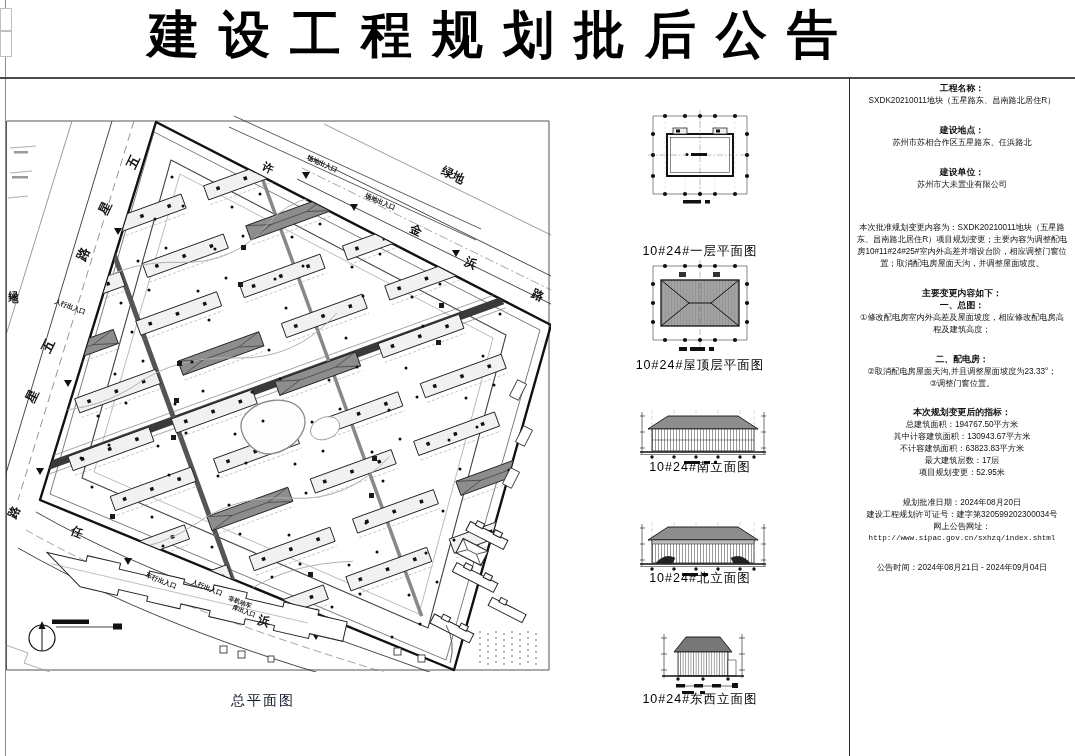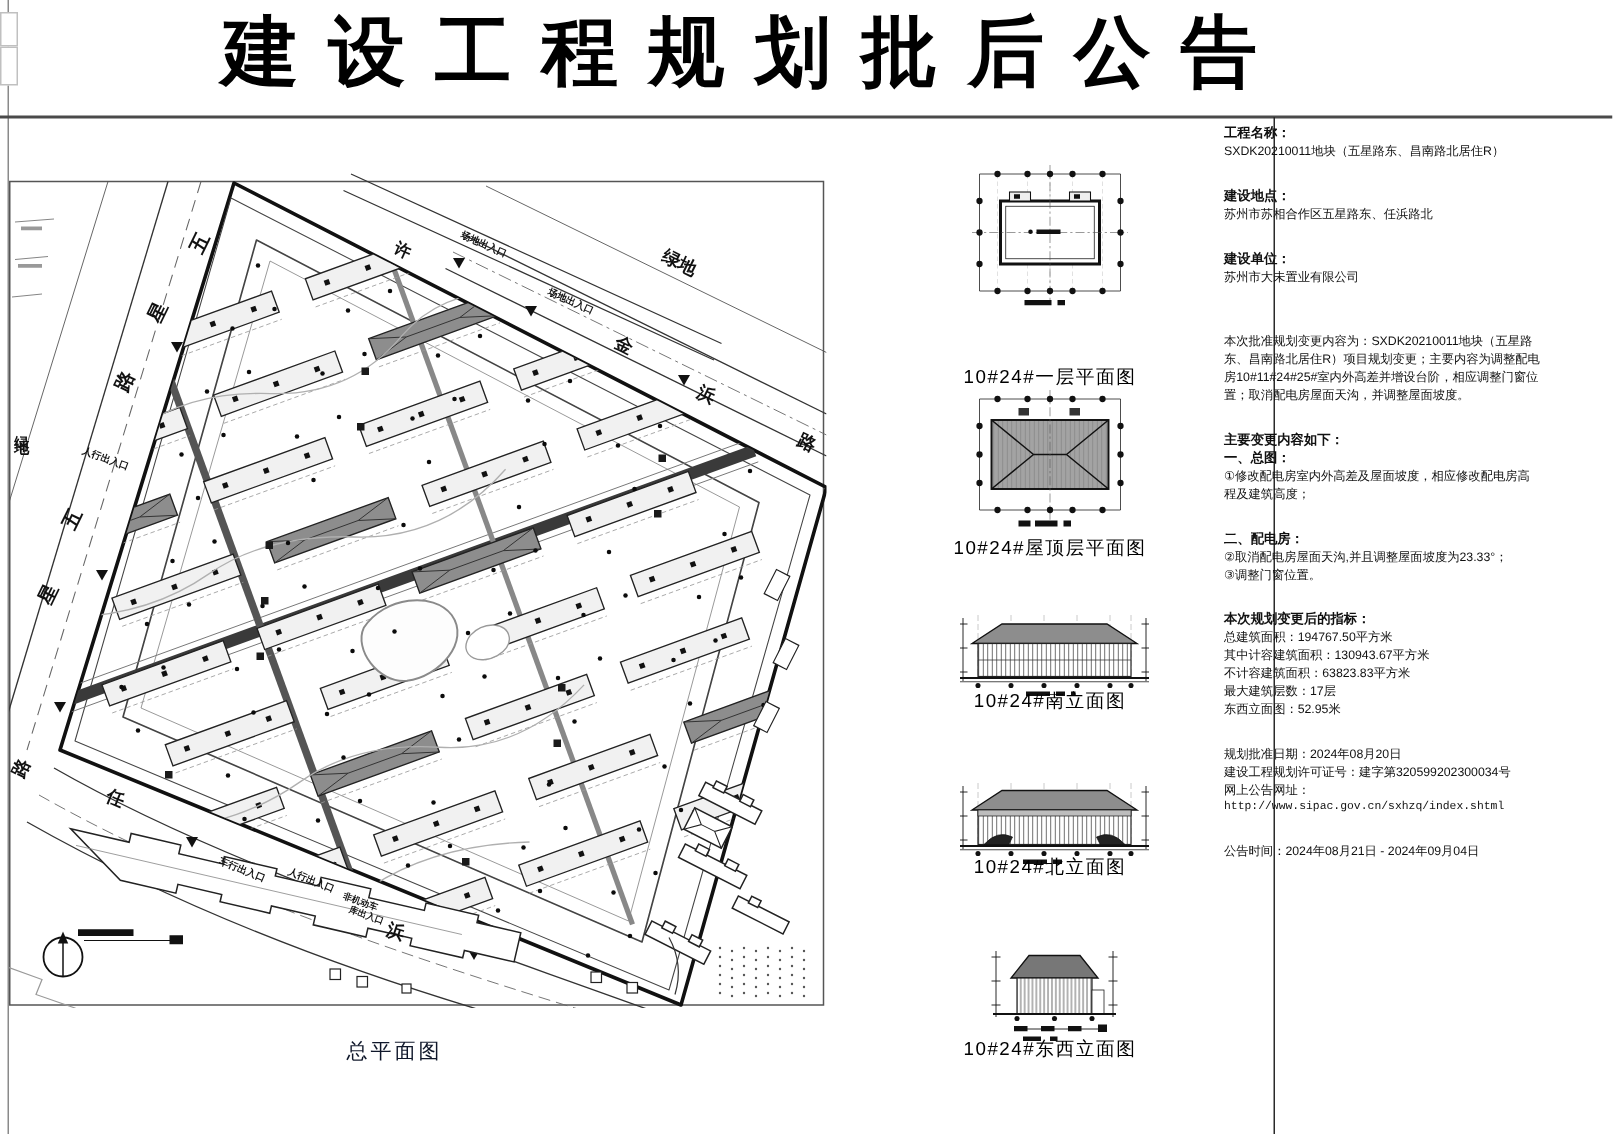--- a/index.html
+++ b/index.html
@@ -35,22 +35,22 @@
   
   .fig{position:absolute;}
   .fig-caption{
     position:absolute;left:590px;width:220px;text-align:center;
     font-size:12.5px;letter-spacing:1px;color:#000;font-weight:500;white-space:nowrap;
   }
   .cap1{top:211px;margin-top:32px;} .cap2{top:357px;} .cap3{top:459px;} .cap4{top:570px;} .cap5{top:691px;}
 
   
   #info{
-    position:absolute;left:816px;top:83px;width:212px;
-    font-size:8.2px;line-height:11.9px;color:#111;
+    position:absolute;left:856px;top:83px;width:212px;
+    font-size:8.2px;line-height:11.9px;color:#111;text-align:center;
   }
   #info .blk{white-space:normal;word-break:break-all;}
   #info .h{font-weight:bold;font-size:8.9px;}
   #info .mono{font-family:"Liberation Mono","DejaVu Sans Mono",monospace;font-size:7.6px;}
   #info .gap-s{margin-top:18px;}
   #info .gap-m{margin-top:18px;}
   #info .gap-l{margin-top:32px;}
 </style>
 </head>
 <body>
@@ -806,19 +806,19 @@
     <div class="blk h">一、总图：</div>
     <div class="blk p">①修改配电房室内外高差及屋面坡度，相应修改配电房高程及建筑高度；</div>
     <div class="blk h gap-m">二、配电房：</div>
     <div class="blk p">②取消配电房屋面天沟,并且调整屋面坡度为23.33°；</div>
     <div class="blk p">③调整门窗位置。</div>
     <div class="blk h gap-m">本次规划变更后的指标：</div>
     <div class="blk p">总建筑面积：194767.50平方米</div>
     <div class="blk p">其中计容建筑面积：130943.67平方米</div>
     <div class="blk p">不计容建筑面积：63823.83平方米</div>
     <div class="blk p">最大建筑层数：17层</div>
-    <div class="blk p">东西立面图：52.95米</div>
+    <div class="blk p">项目规划变更：52.95米</div>
     <div class="blk p gap-m">规划批准日期：2024年08月20日</div>
     <div class="blk p">建设工程规划许可证号：建字第320599202300034号</div>
     <div class="blk p">网上公告网址：</div>
     <div class="blk mono">http://www.sipac.gov.cn/sxhzq/index.shtml</div>
     <div class="blk p gap-m">公告时间：2024年08月21日 - 2024年09月04日</div>
   </div>
 
 </body></html>

